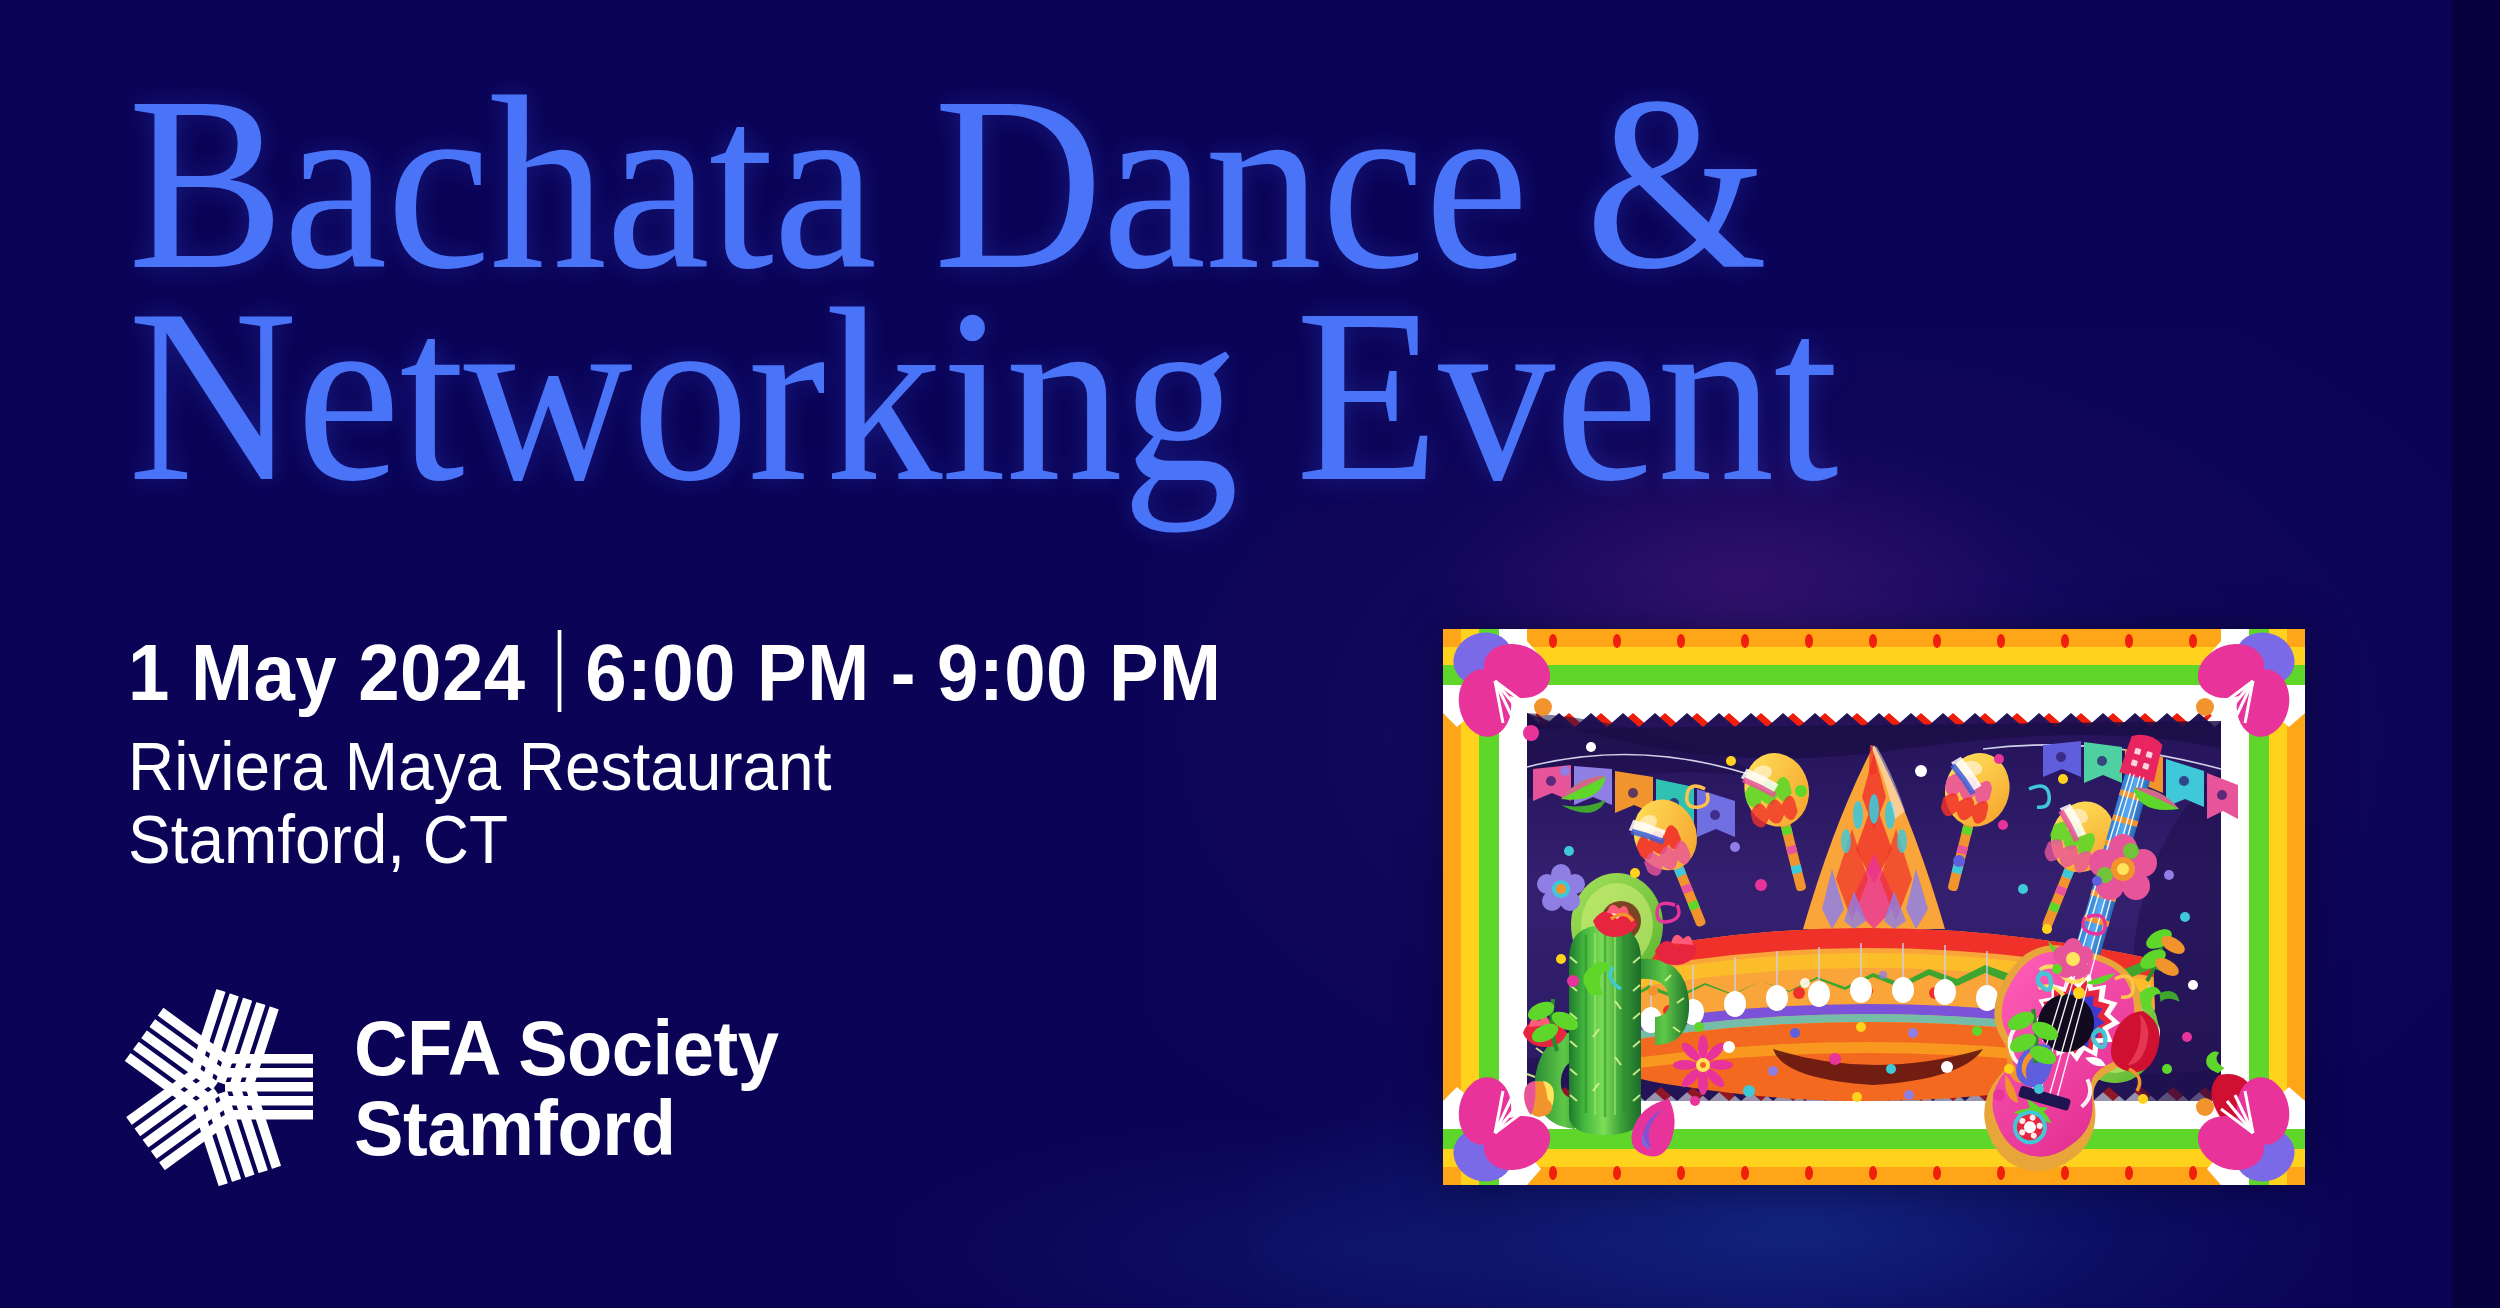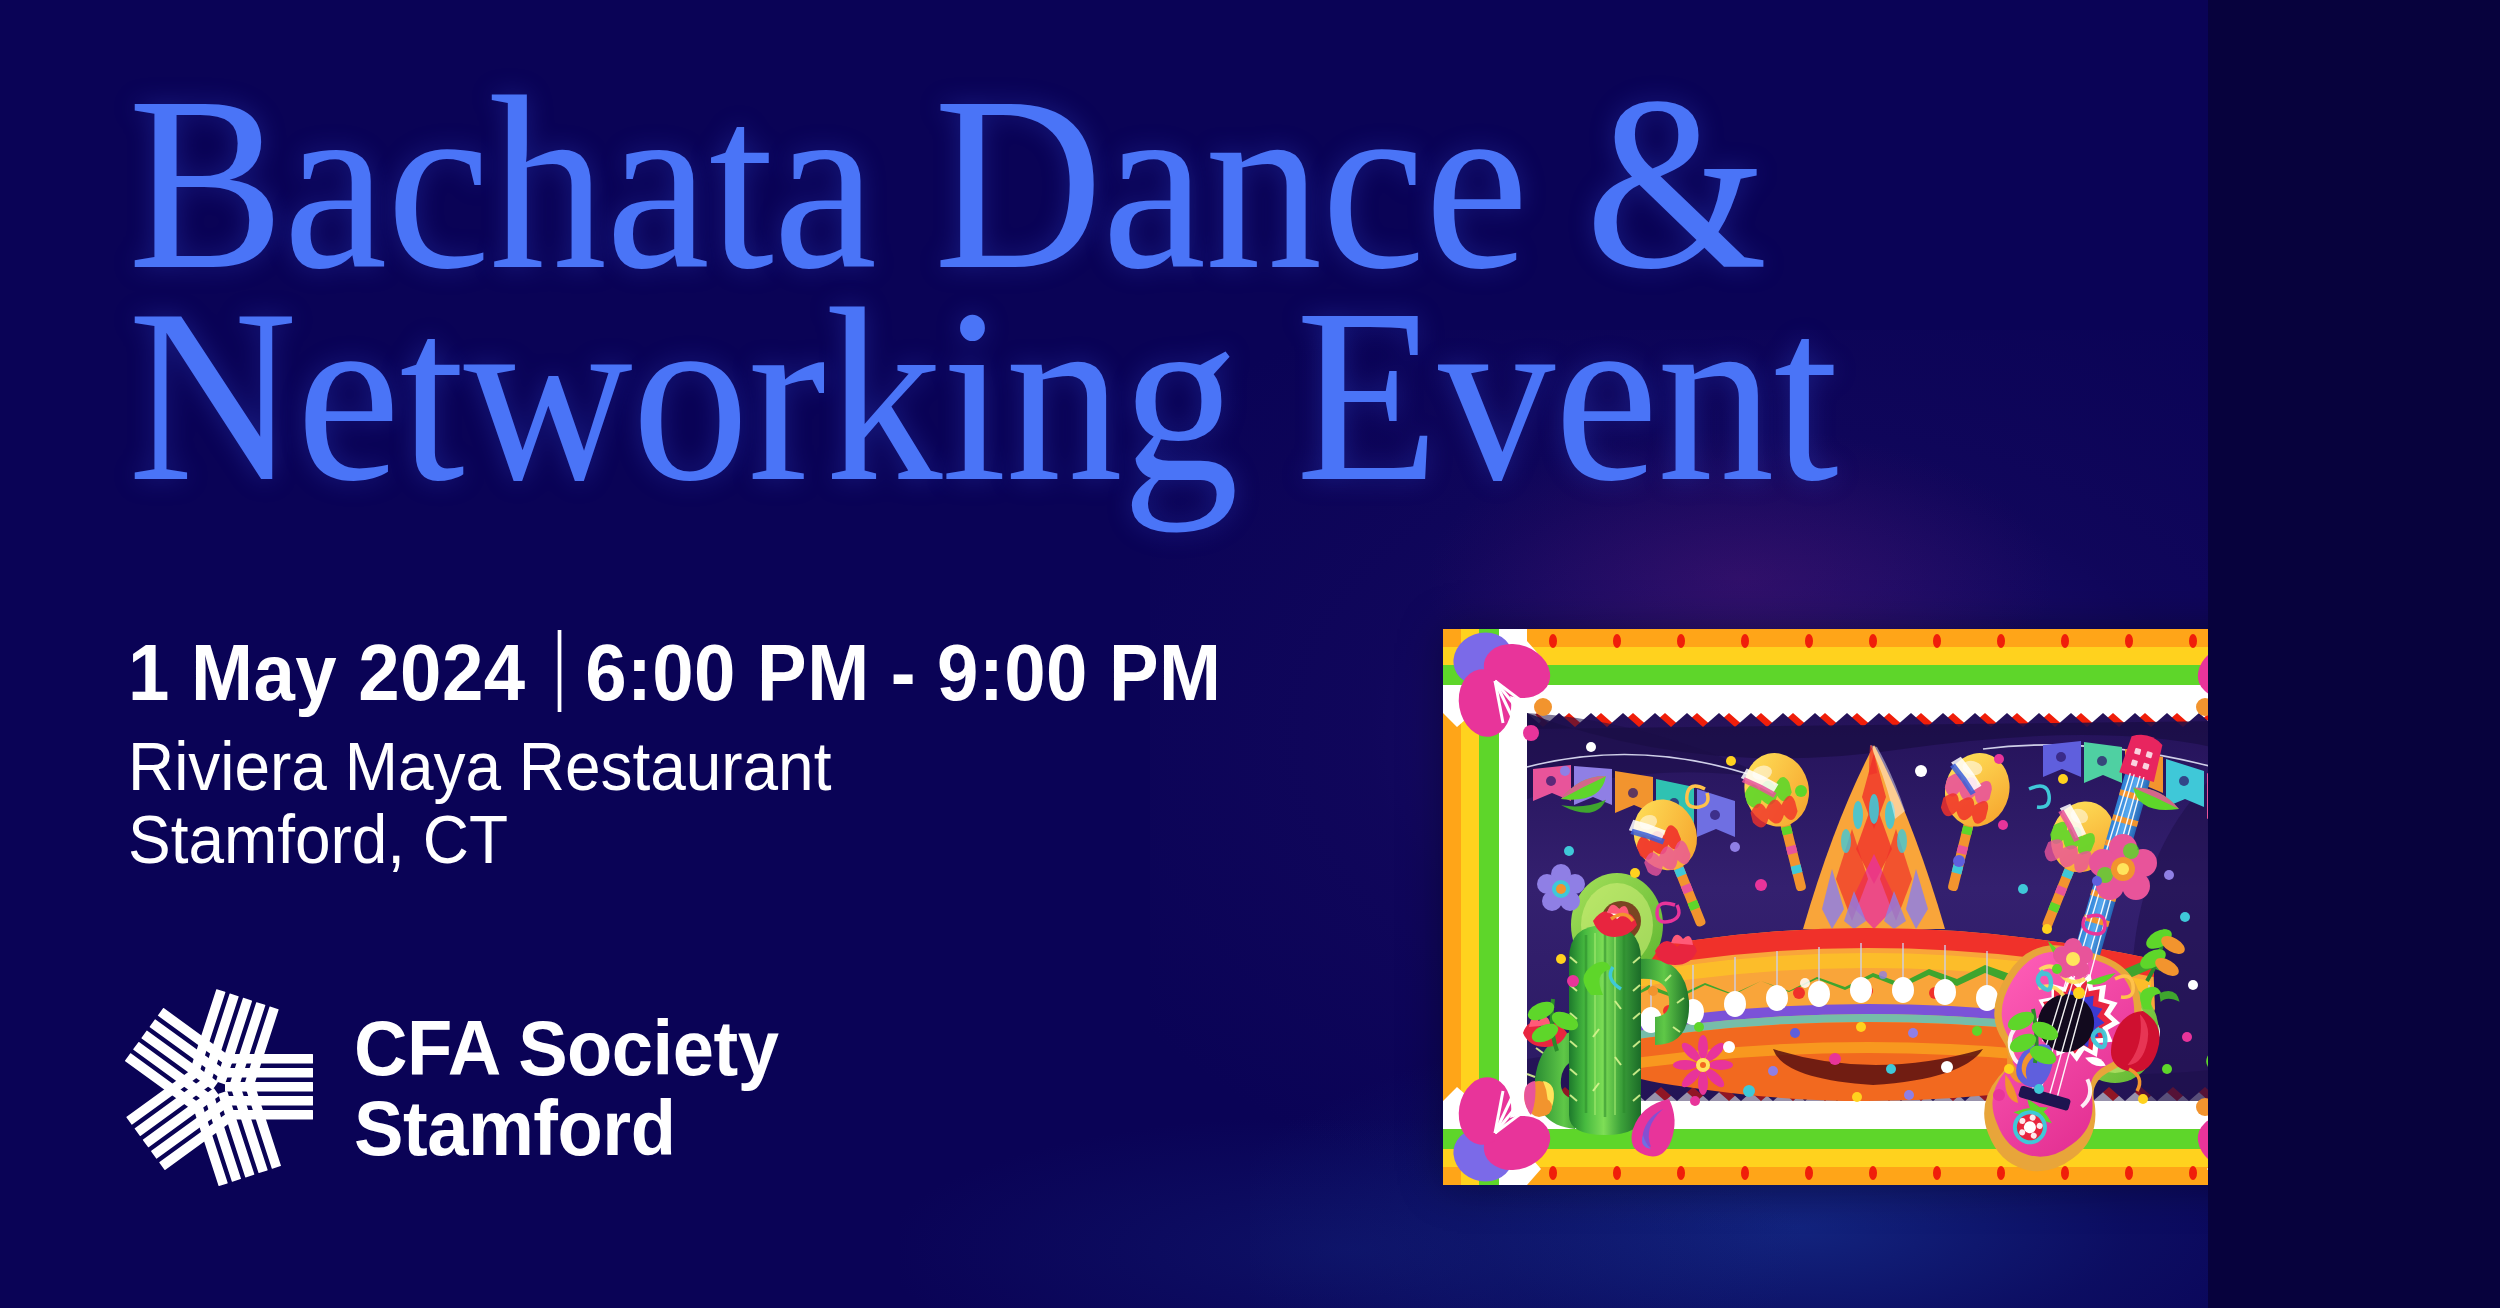--- a/index.html
+++ b/index.html
@@ -1,21 +1,21 @@
 <!DOCTYPE html>
 <html><head>
 <meta charset="utf-8">
 <title>Event Banner</title>
 <style>
   * { margin:0; padding:0; box-sizing:border-box; }
   html,body { background:#07023d; }
 
   .banner {
     position:relative;
-    width:2208px;
+    width:2452px;
     height:1308px;
     overflow:hidden;
     background:#0a0356;
     font-family:"Liberation Sans", sans-serif;
   }
 
   
   .glow-a {
     position:absolute; left:1150px; top:330px;
     width:1400px; height:900px;

